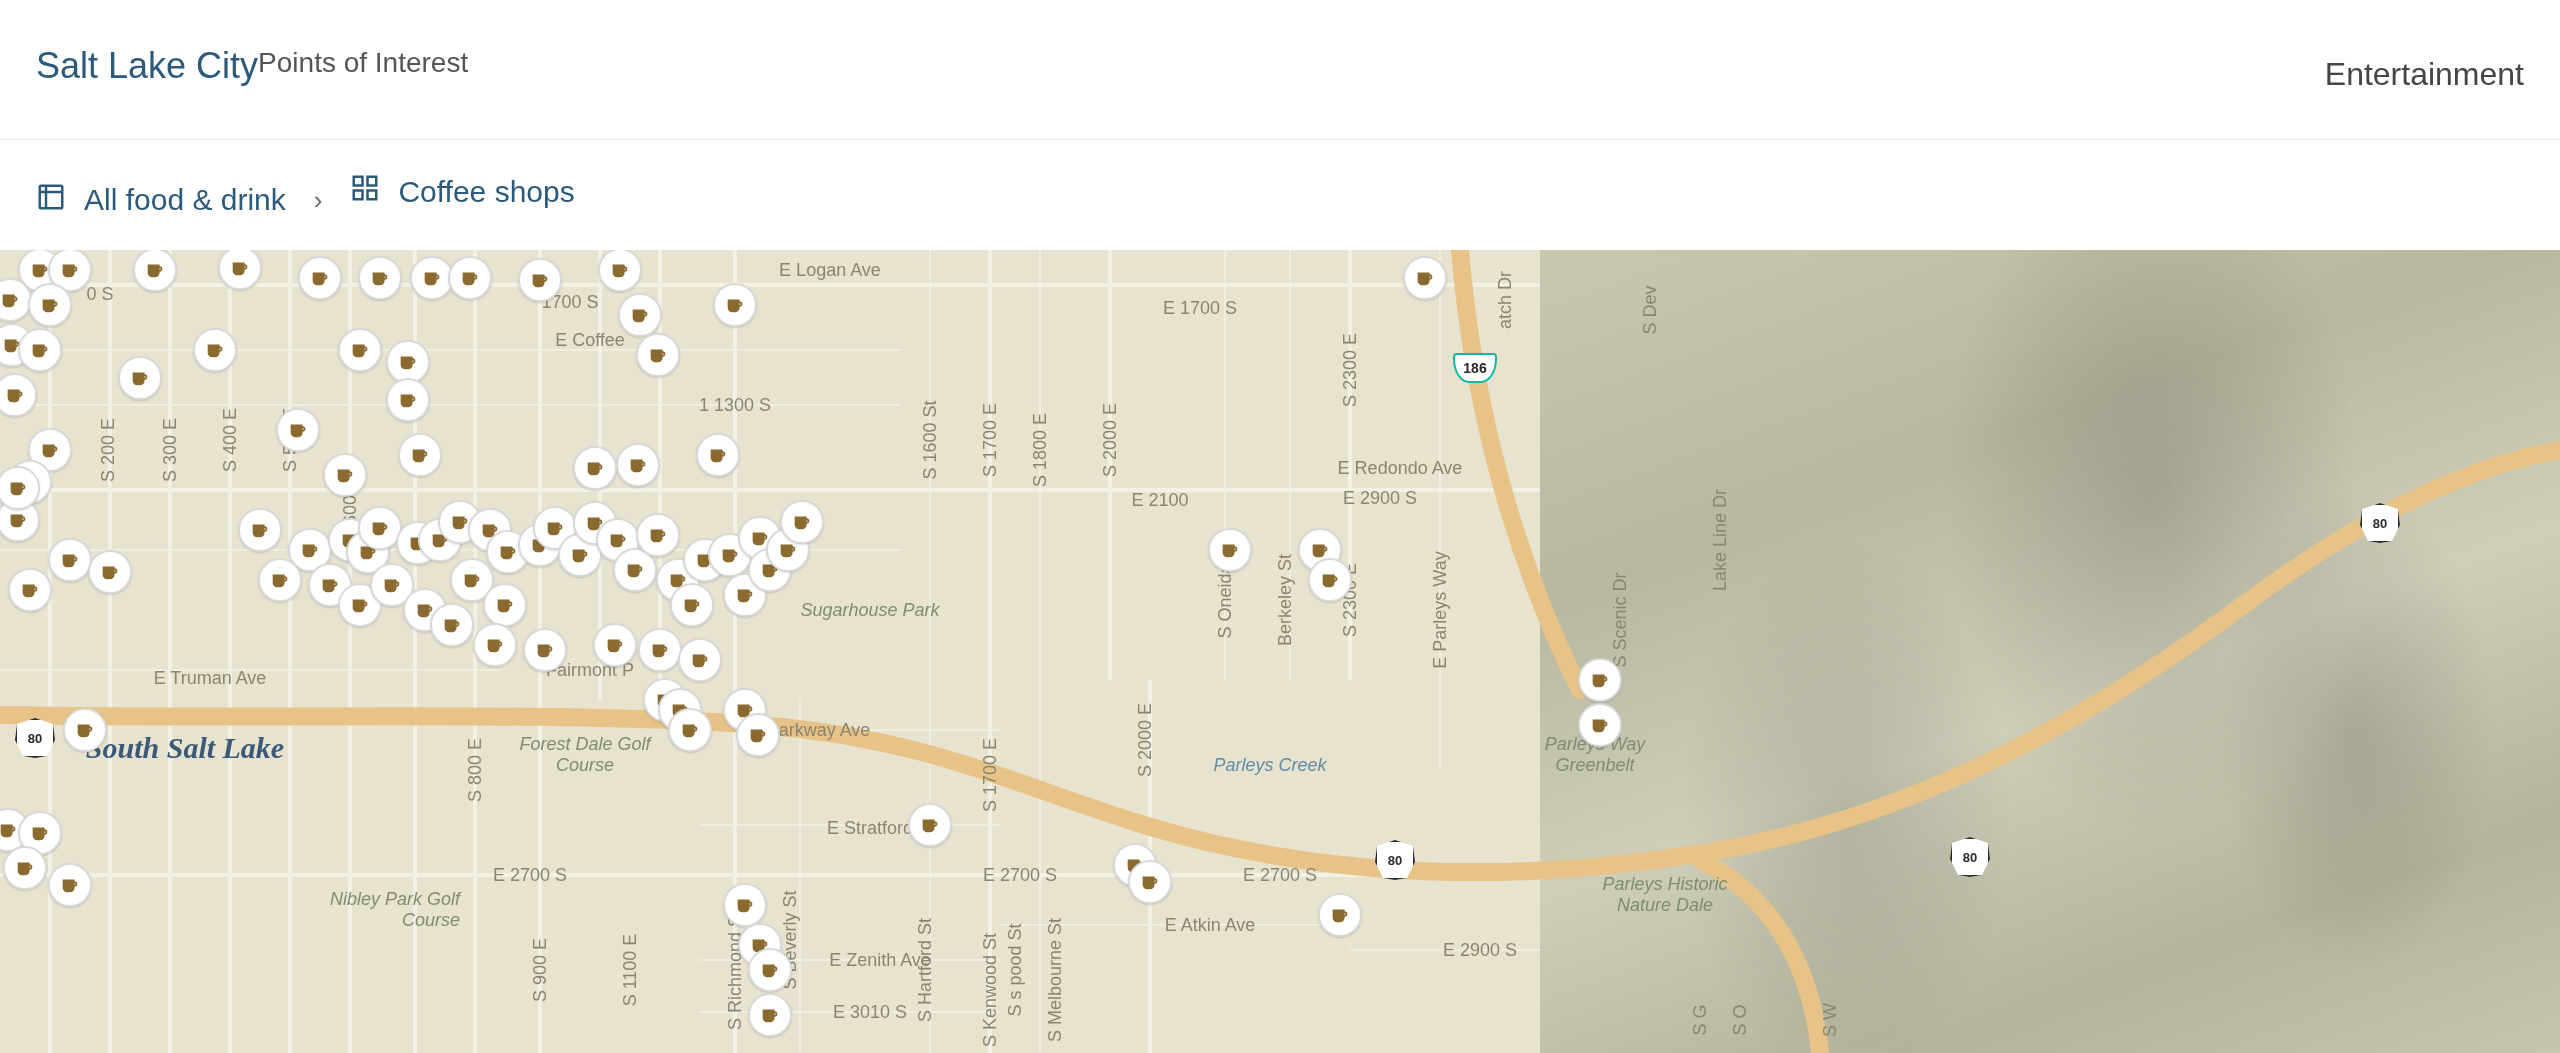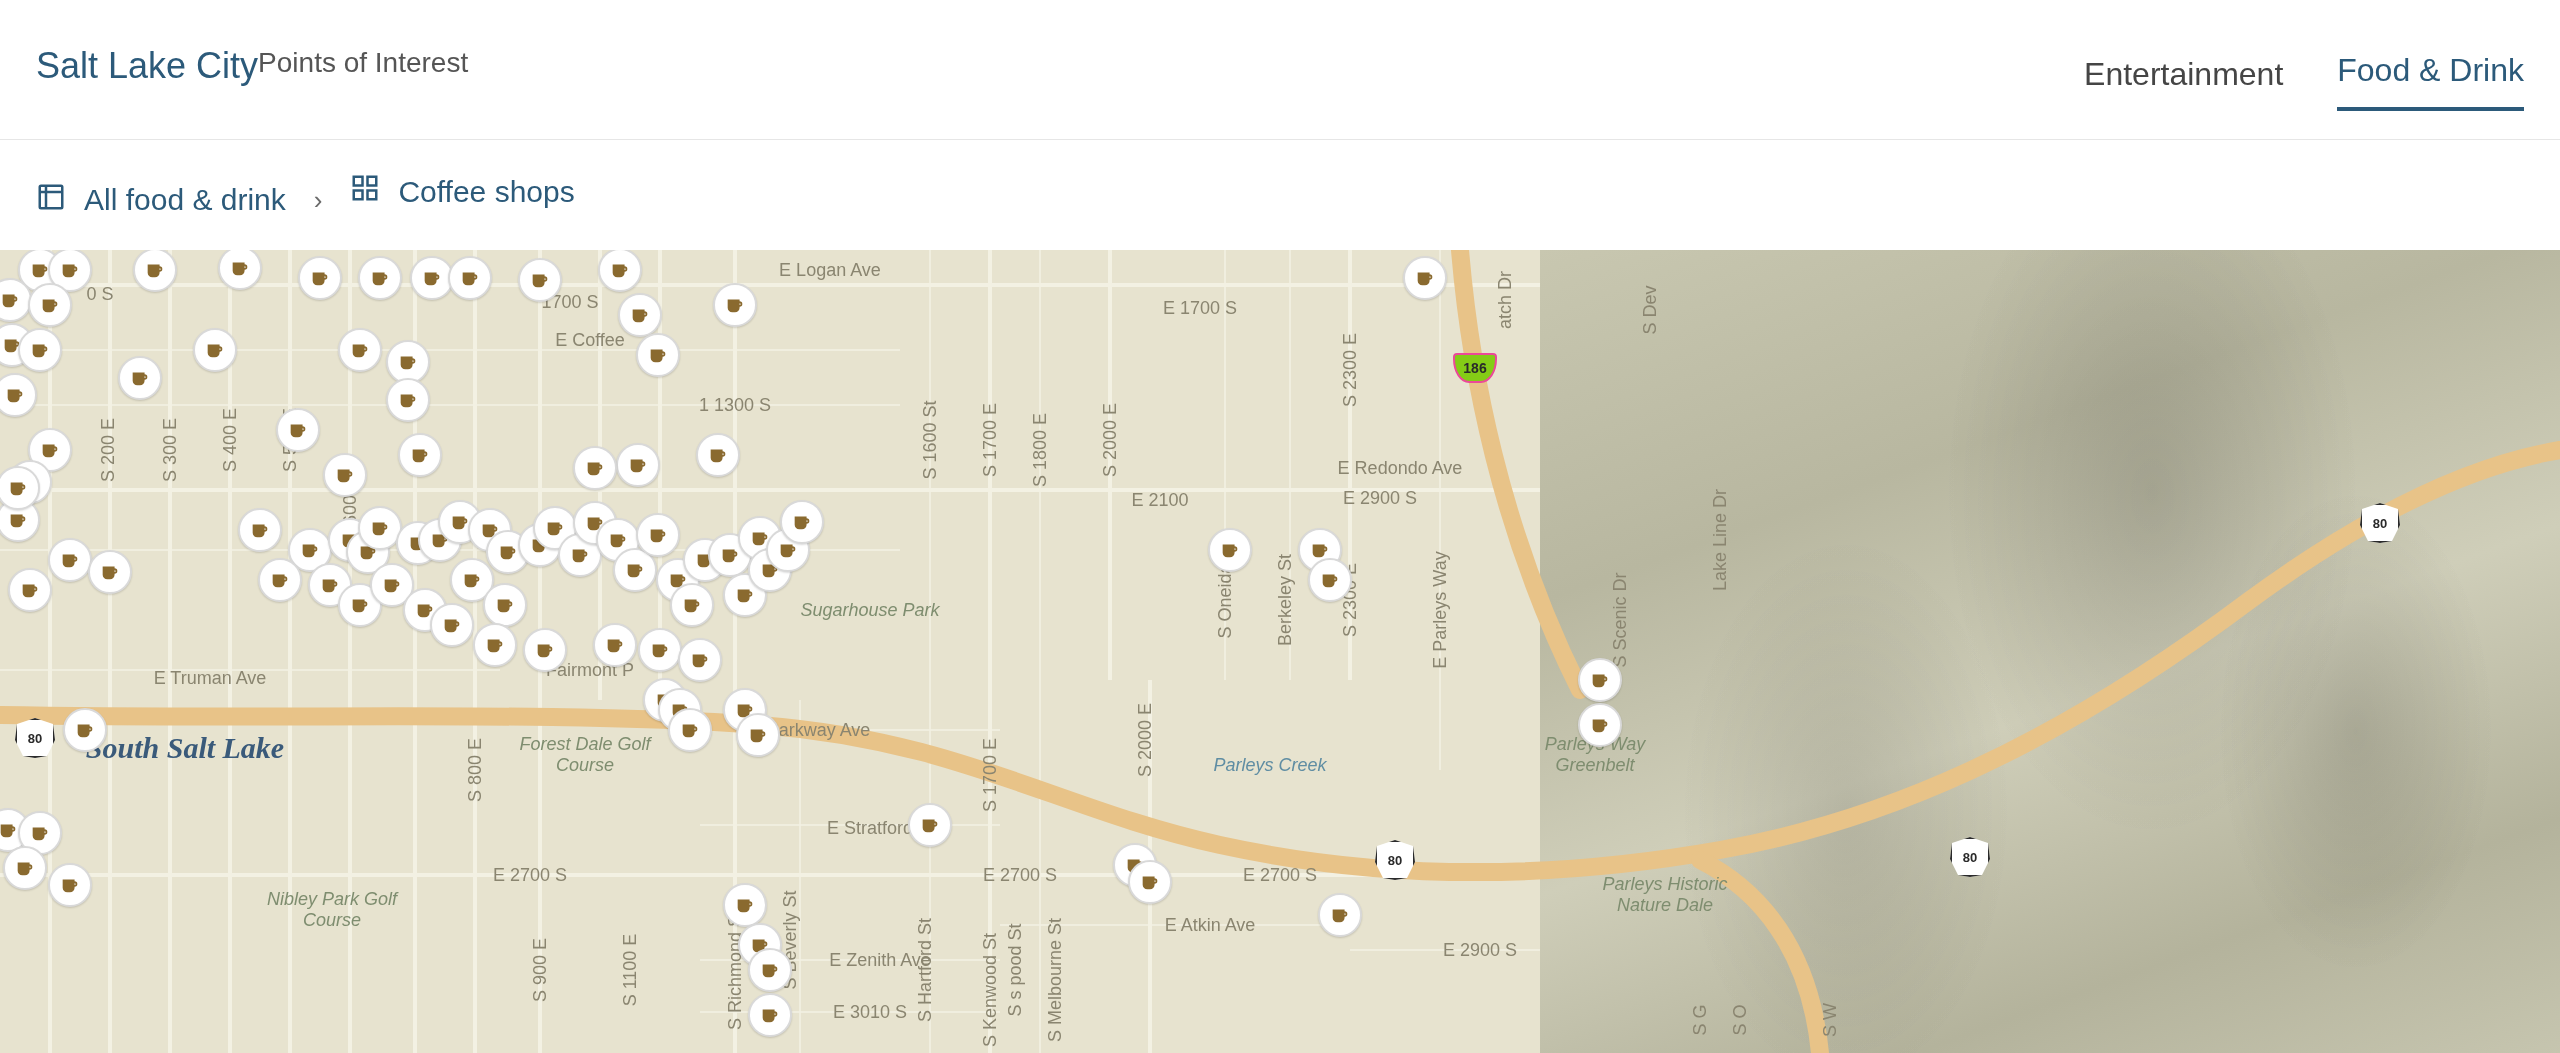--- a/index.html
+++ b/index.html
@@ -74,22 +74,22 @@
   .label {
     position: absolute; color: #8a8570; font-size: 18px; white-space: nowrap;
     transform: translate(-50%, -50%); pointer-events: none;
   }
   .label.v { writing-mode: vertical-rl; transform: translate(-50%,-50%) rotate(180deg); }
   .label.park { color: #7e8d6f; font-style: italic; }
   .label.creek { color: #5f8da3; font-style: italic; }
   .city-label { font-family: Georgia, serif; font-style: italic; color: #3a5a7a; font-size: 30px; font-weight: 600; }
 
   .shield {
-    position: absolute; width: 44px; height: 30px; background: #84cc16;
-    border: 2px solid #ec4899; border-radius: 4px 4px 16px 16px / 4px 4px 24px 24px;
+    position: absolute; width: 44px; height: 30px; background: #ffffff;
+    border: 2px solid #14b8a6; border-radius: 4px 4px 16px 16px / 4px 4px 24px 24px;
     display: flex; align-items: center; justify-content: center;
     font-size: 14px; font-weight: 700; color: #2a2a2a;
     transform: translate(-50%,-50%);
   }
   .shield.interstate {
     background: #fff; border: 2px solid #2a2a2a;
     clip-path: polygon(50% 0, 95% 15%, 100% 55%, 80% 95%, 50% 100%, 20% 95%, 0 55%, 5% 15%);
     width: 40px; height: 40px; border-radius: 0; font-size: 13px;
   }
 </style>
@@ -98,21 +98,20 @@
 
 <div class="app">
 
   <div class="header">
     <div class="title-block">
       <div class="title">Salt Lake City</div>
       <div class="subtitle">Points of Interest</div>
     </div>
     <div class="tabs">
       <div class="tab">Entertainment</div>
-      <div class="tab active">Food &amp; Drink</div>
     </div>
   </div>
 
   <div class="filter-bar">
     <div class="crumb">
       <span>
         <svg viewBox="0 0 24 24" fill="none" stroke="#2c5a7a" stroke-width="2">
           <rect x="3" y="3" width="18" height="18" rx="1"></rect>
           <line x1="3" y1="8" x2="21" y2="8"></line>
           <line x1="8" y1="3" x2="8" y2="21"></line>
@@ -242,21 +241,21 @@
         <div class="label v" style="left: 1620px; top: 370px;">S Scenic Dr</div>
         <div class="label v" style="left: 1650px; top: 60px;">S Dev</div>
         <div class="label v" style="left: 1720px; top: 290px;">Lake Line Dr</div>
         <div class="label v" style="left: 1700px; top: 770px;">S G</div>
         <div class="label v" style="left: 1740px; top: 770px;">S O</div>
         <div class="label v" style="left: 1830px; top: 770px;">S W</div>
       </div>
     <div id="park-labels">
         <div class="label park" style="left: 870px; top: 360px; max-width: 180px; white-space: normal; text-align: center;">Sugarhouse Park</div>
         <div class="label park" style="left: 585px; top: 505px; max-width: 180px; white-space: normal; text-align: center;">Forest Dale Golf Course</div>
-        <div class="label park" style="left: 332px; top: 660px; max-width: 180px; white-space: normal; text-align: center;">Nibley Park Golf Course</div>
+        <div class="label park" style="left: 370px; top: 660px; max-width: 180px; white-space: normal; text-align: right;">Nibley Park Golf Course</div>
         <div class="label park" style="left: 1595px; top: 505px; max-width: 180px; white-space: normal; text-align: center;">Parleys Way Greenbelt</div>
         <div class="label park" style="left: 1665px; top: 645px; max-width: 180px; white-space: normal; text-align: center;">Parleys Historic Nature Dale</div>
       </div>
     <div id="creek-labels">
         <div class="label creek" style="left: 1270px; top: 515px;">Parleys Creek</div>
       </div>
     <div id="shields">
         <div class="shield" style="left: 1475px; top: 118px;">186</div>
         <div class="shield interstate" style="left: 35px; top: 488px;">80</div>
         <div class="shield interstate" style="left: 1395px; top: 610px;">80</div>

